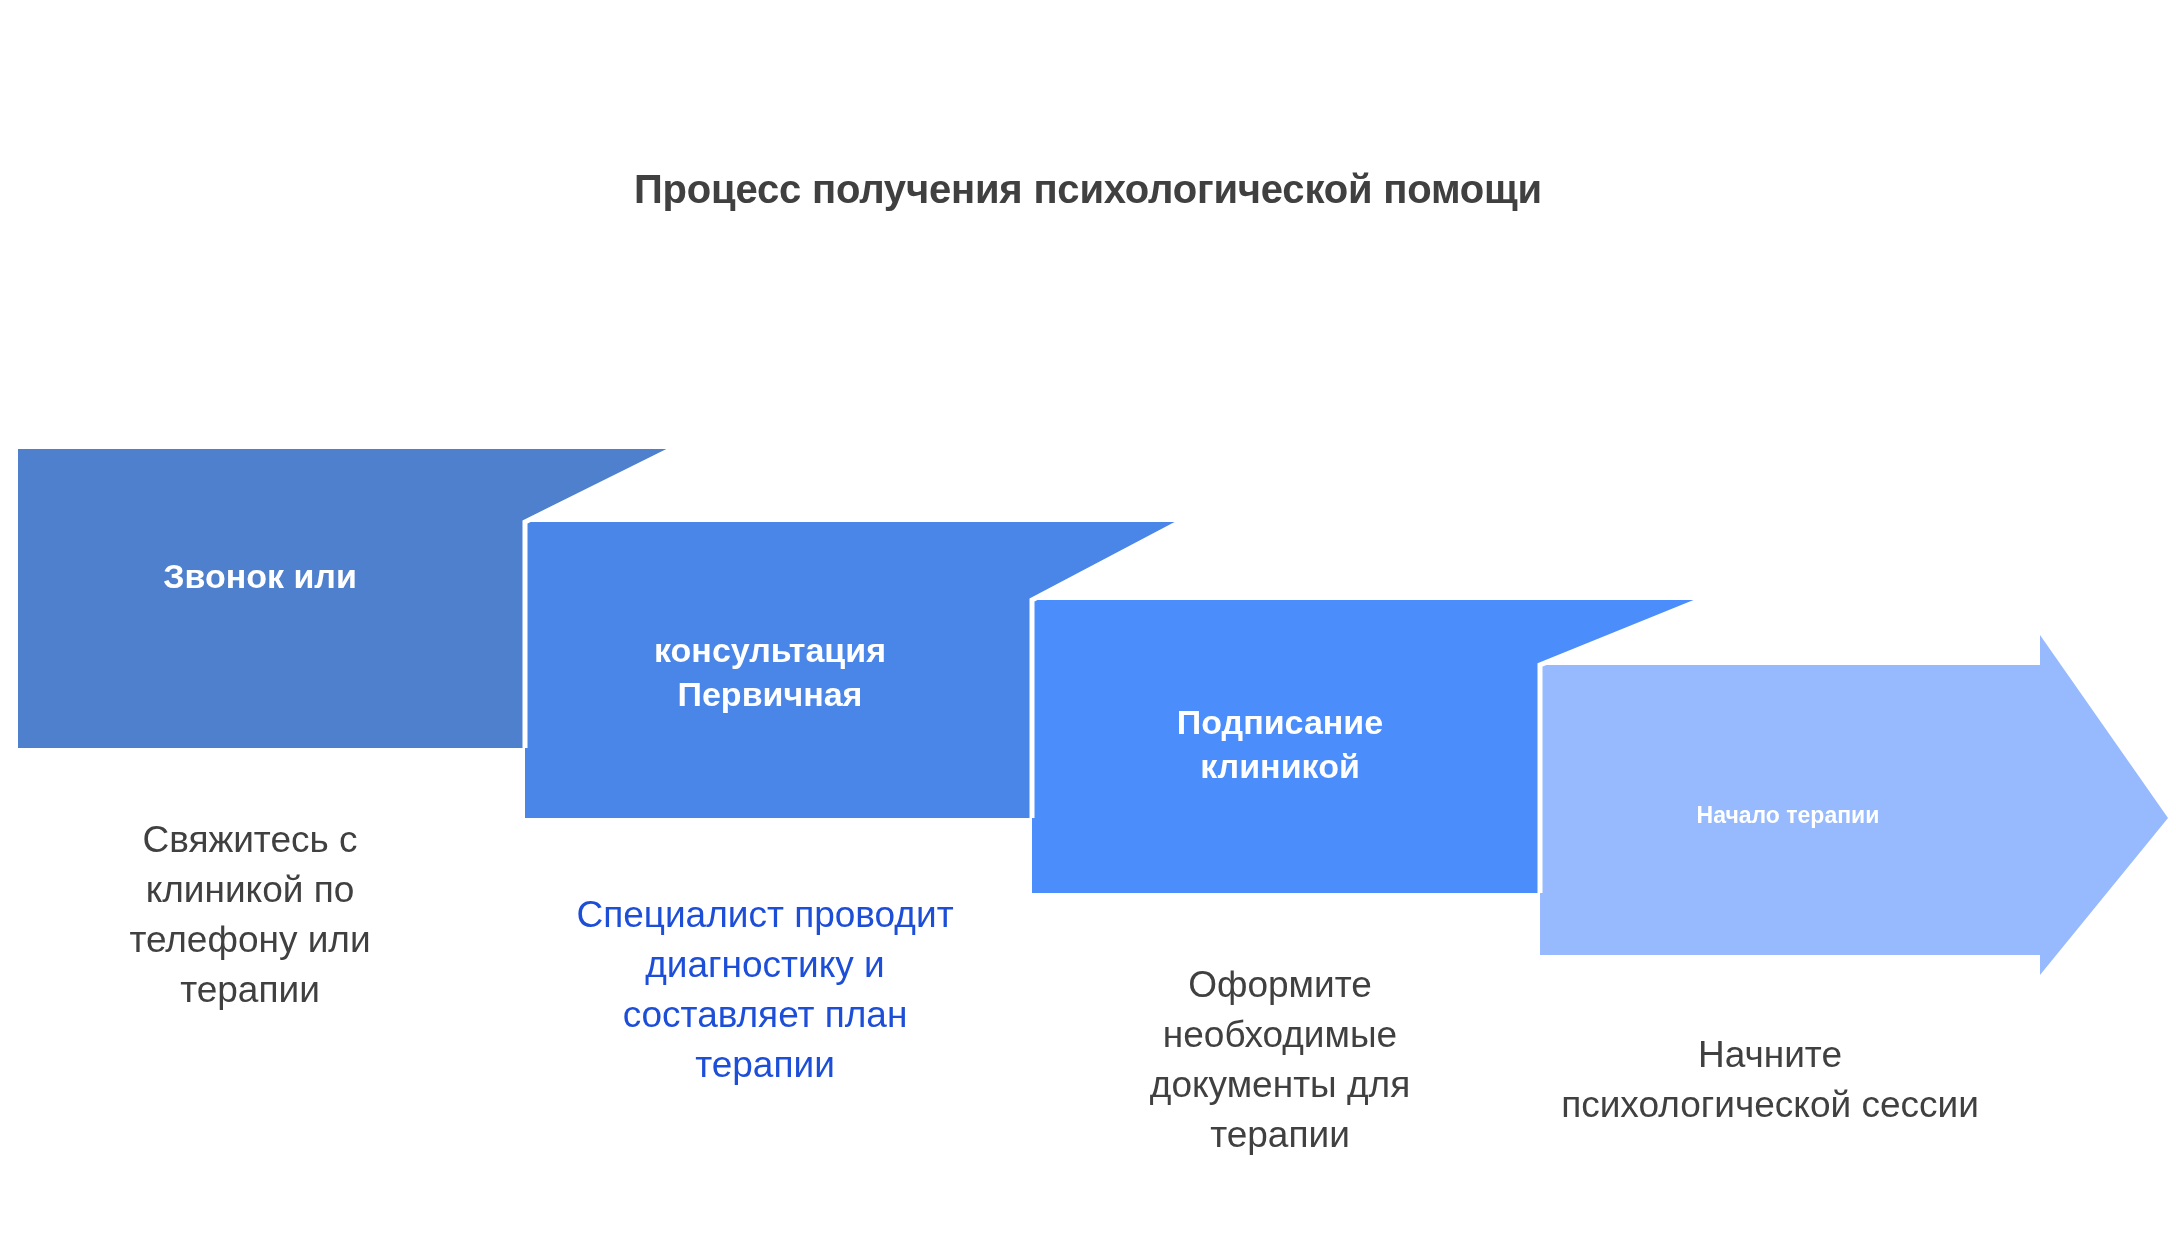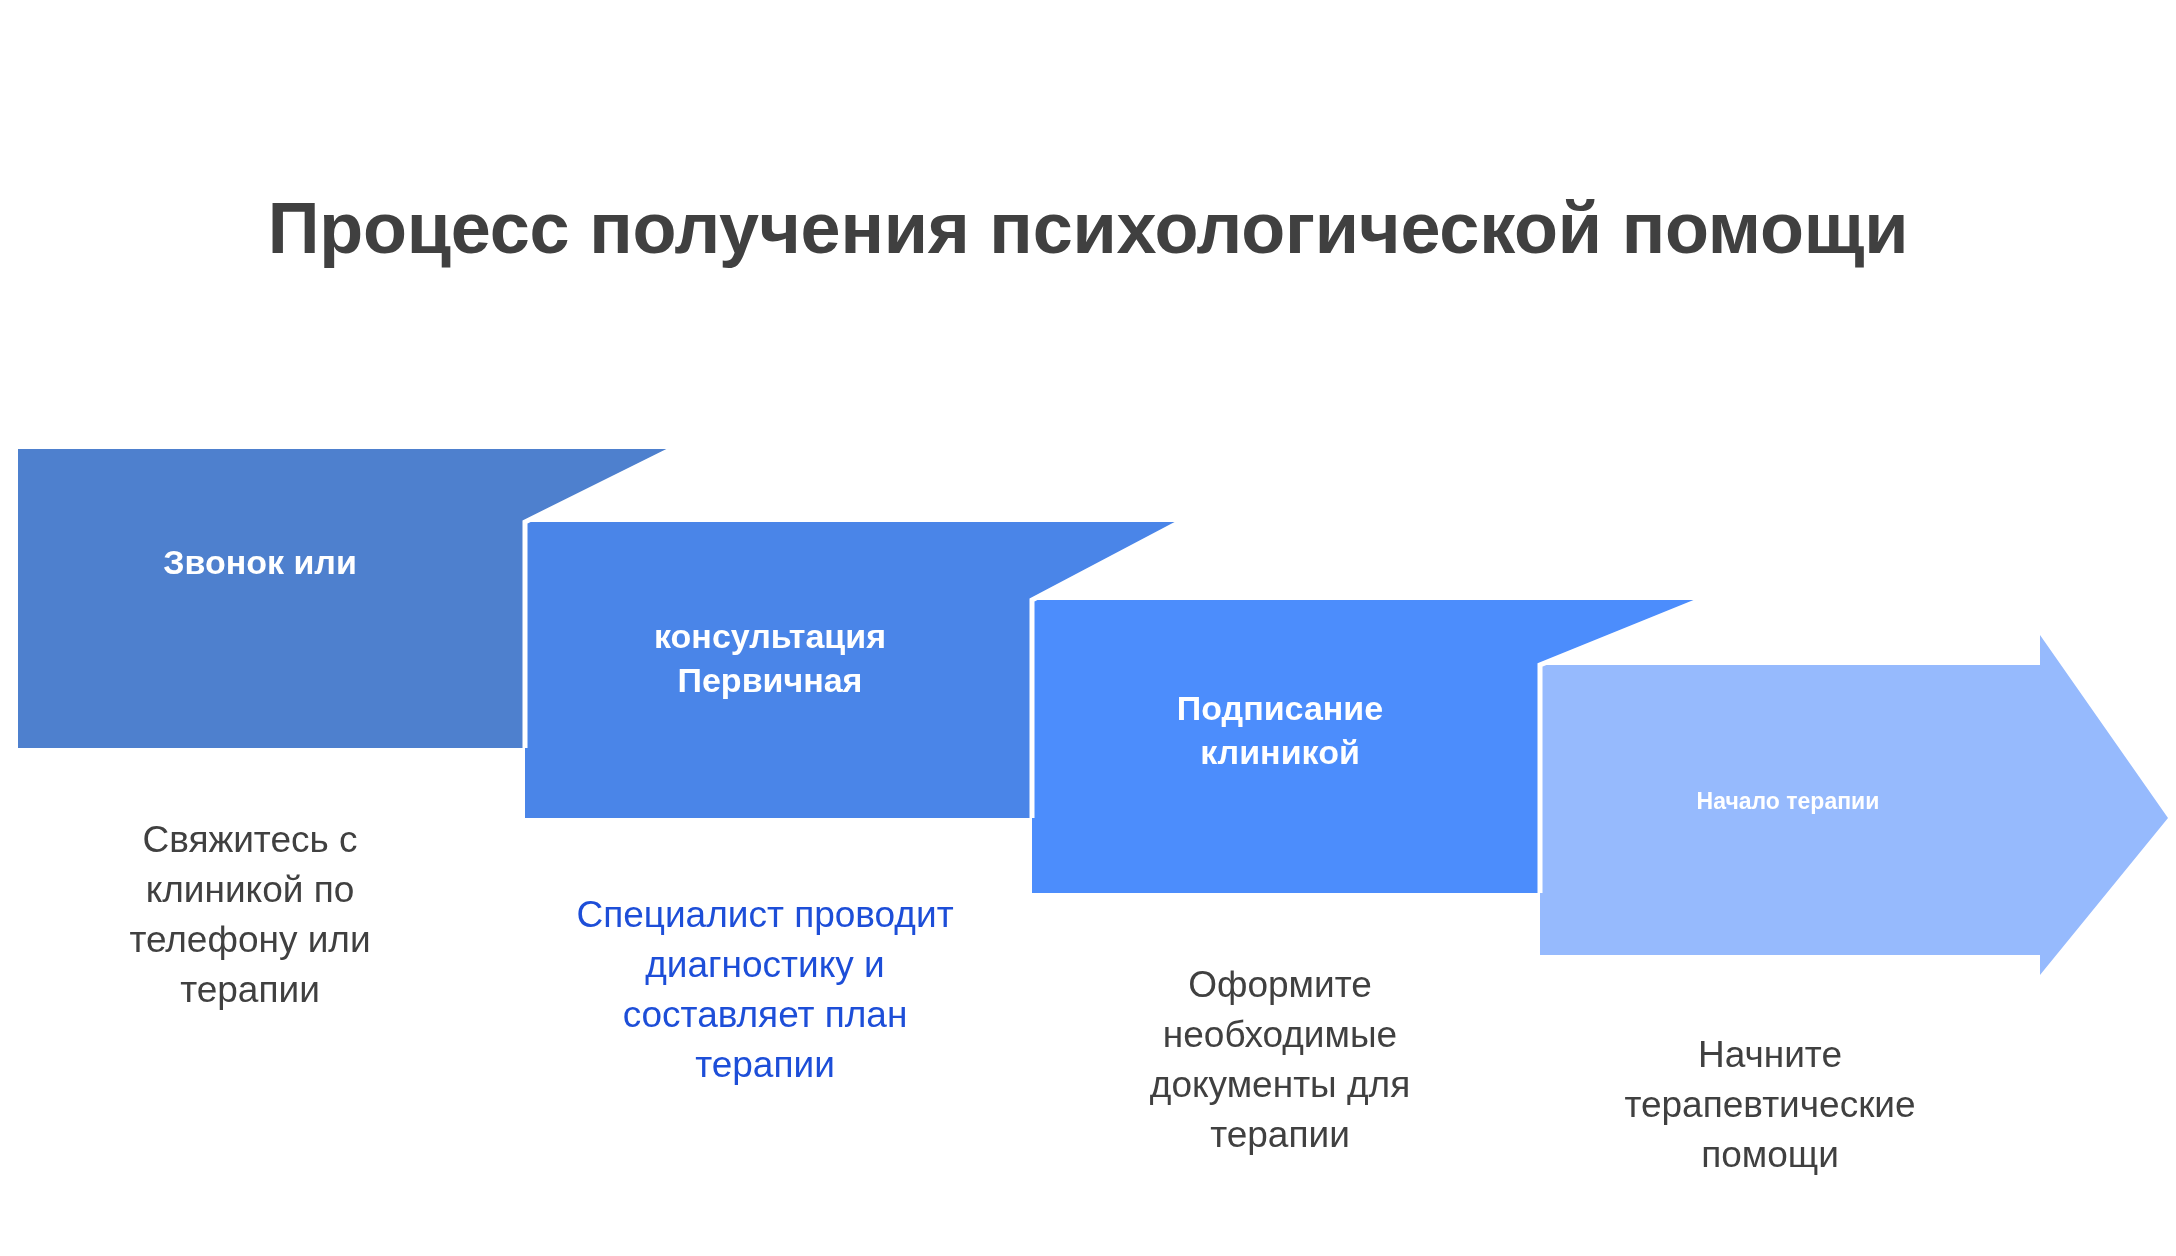--- a/index.html
+++ b/index.html
@@ -26,21 +26,21 @@
     background: #ffffff;
   }
 
   
   #slide-title {
     position: absolute;
     left: 0;
     top: 140px;
     width: 2176px;
     text-align: center;
-    font-size: 72px;
+    font-size: 40px;
     font-weight: bold;
     color: #404040;
     letter-spacing: -0.2px;
     line-height: 1.12;
     white-space: nowrap;
   }
 
   
   #process-graphic {
     position: absolute;
@@ -60,20 +60,21 @@
 
   
   .step-label {
     position: absolute;
     text-align: center;
     color: #ffffff;
     font-weight: bold;
     line-height: 1.30;
     font-size: 34px;
     pointer-events: none;
+    margin-top: 14px;
   }
   .step-label.s0 { left: 20px;   top: 540px; width: 480px; }
   .step-label.s1 { left: 530px;  top: 614px; width: 480px; }
   .step-label.s2 { left: 1040px; top: 686px; width: 480px; }
   .step-label.s3 { left: 1548px; top: 787px; width: 480px; font-size: 23px; }
 
   
   .step-caption {
     position: absolute;
     text-align: center;
@@ -154,16 +155,16 @@
       <div>клиникой</div>
     </div>
 
     <div class="step-label s3">
       <div>Начало терапии</div>
     </div>
 
     <div class="step-caption c0" style="color: rgb(64, 64, 64);">Свяжитесь с клиникой по телефону или терапии</div>
     <div class="step-caption c1" style="color: #1d4ed8;">Специалист проводит диагностику и составляет план терапии</div>
     <div class="step-caption c2" style="color: rgb(64, 64, 64);">Оформите необходимые документы для терапии</div>
-    <div class="step-caption c3" style="color: rgb(64, 64, 64);">Начните терапевтические помощи</div>
+    <div class="step-caption c3" style="color: rgb(64, 64, 64);">Начните психологической сессии</div>
 
   </div>
 </div>
 
 </body></html>

